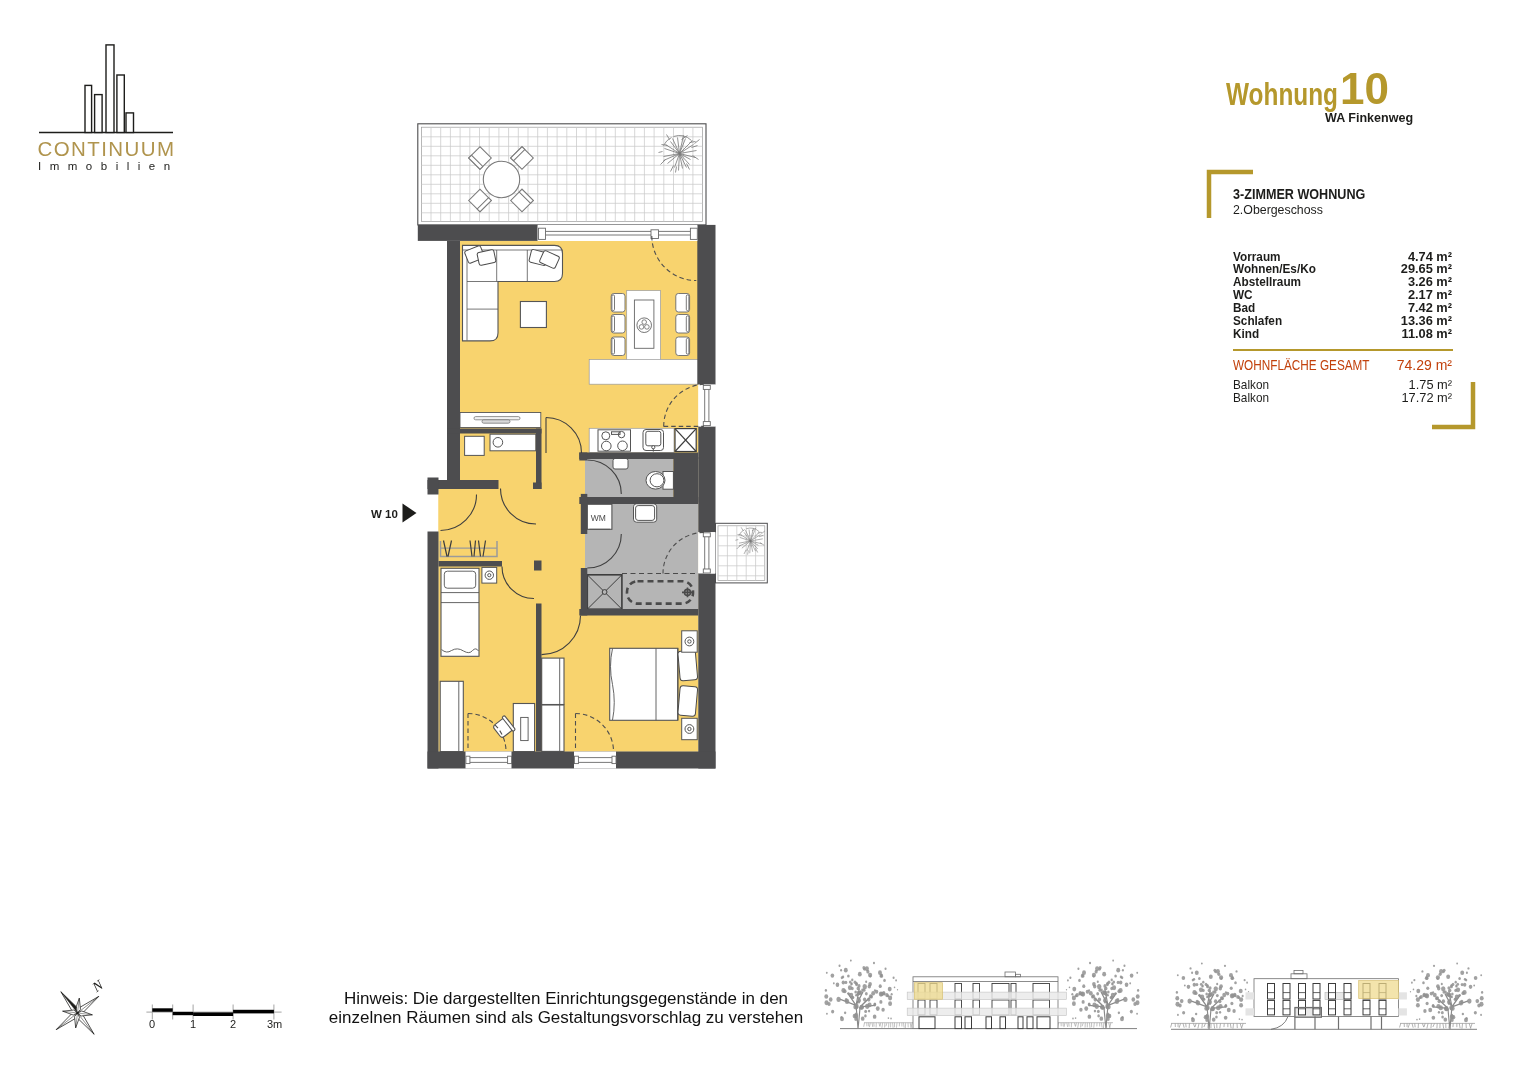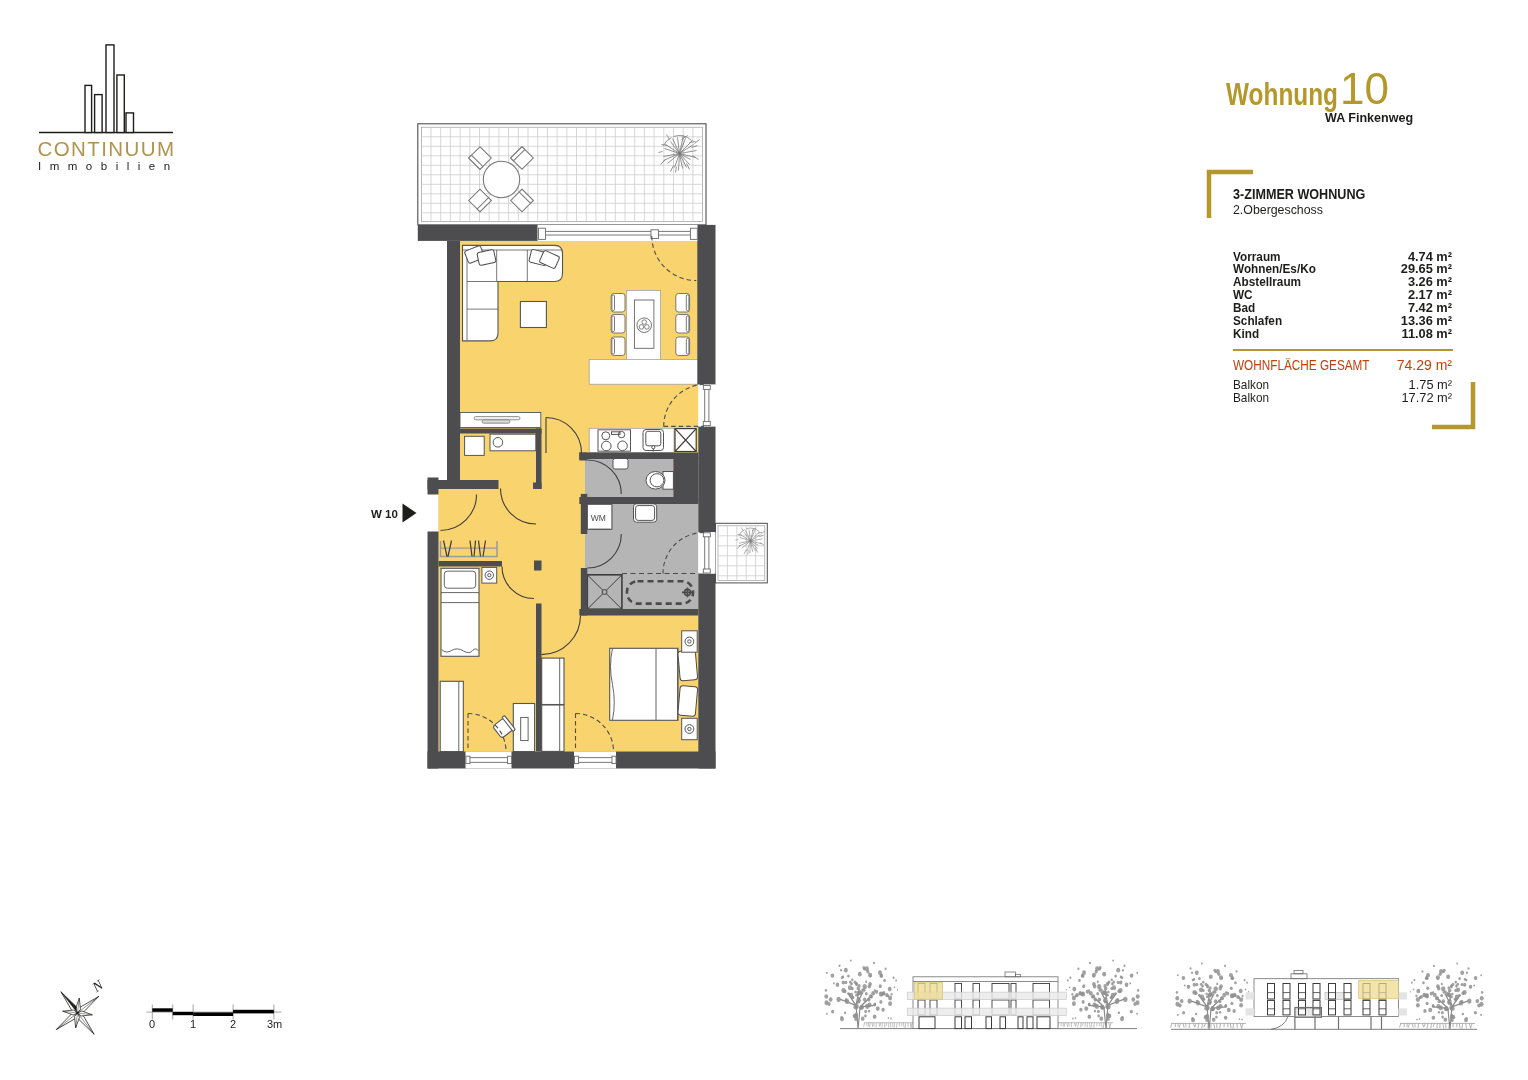--- a/index.html
+++ b/index.html
@@ -23,21 +23,21 @@
     <rect x="116.9" y="75" width="7.4" height="57.5"></rect>
     <rect x="126" y="112.9" width="7.5" height="19.6"></rect>
   </g>
 
   <text x="37.5" y="156" font-size="20.5" letter-spacing="1.4" fill="#b0944d">CONTINUUM</text>
 
   <text x="38" y="170" font-size="11.5" letter-spacing="8.5" fill="#1d1d1b">Immobilien</text>
 </svg>
 
 <div class="abs" style="left:1226px;top:83px;font-size:30.5px;line-height:22px;font-weight:bold;color:#b5982c;white-space:nowrap;transform:scaleX(0.8);transform-origin:0 50%;">Wohnung</div>
-<div class="abs" style="left:1340px;top:72.5px;font-size:44px;line-height:32px;font-weight:normal;color:#b5982c;white-space:nowrap;">10</div>
+<div class="abs" style="left:1340px;top:72.5px;font-size:44px;line-height:32px;font-weight:bold;color:#b5982c;white-space:nowrap;">10</div>
 
 <div class="abs" style="left:1325px;top:110px;font-size:13.5px;font-weight:bold;color:#1d1d1b;white-space:nowrap;transform:scaleX(0.93);transform-origin:0 50%;">WA Finkenweg</div>
 
 <svg class="abs" style="left:1205px;top:168px;" width="60" height="60" viewBox="0 0 60 60">
   <path d="M4,50 L4,4 L48,4" fill="none" stroke="#b5982c" stroke-width="4.5"></path>
 </svg>
 
 <div class="abs" style="left:1233px;top:185px;font-size:15px;font-weight:bold;color:#1d1d1b;white-space:nowrap;transform:scaleX(0.84);transform-origin:0 50%;">3-ZIMMER WOHNUNG</div>
 <div class="abs" style="left:1233px;top:202px;font-size:13px;color:#1d1d1b;white-space:nowrap;transform:scaleX(0.95);transform-origin:0 50%;">2.Obergeschoss</div>
 
@@ -514,20 +514,24 @@
     </g>
     <g fill="#1d1d1b" font-size="11" font-family="Liberation Sans, sans-serif">
       <text x="149" y="1028">0</text>
       <text x="190" y="1028">1</text>
       <text x="230" y="1028">2</text>
       <text x="267" y="1028">3m</text>
     </g>
   </g>
 </svg>
 
+<div class="abs" style="left:320px;top:990px;width:492px;text-align:center;font-size:17px;color:#111;line-height:18.5px;">
+Hinweis: Die dargestellten Einrichtungsgegenstände in den<br>
+einzelnen Räumen sind als Gestaltungsvorschlag zu verstehen
+</div>
 
 <svg class="abs" style="left:820px;top:940px;" width="708" height="120" viewBox="820 940 708 120">
 <defs>
 
   <g id="tree">
     <path d="M0,0 C-0.5,-6 -1,-10 -1.5,-15 M0,0 C0.8,-6 1.2,-10 1.6,-14 M-1.5,-15 L-8,-23 M-1.5,-15 L4,-24 M1.6,-14 L9,-20 M-1.5,-15 L-14,-19 M-1.5,-15 L1,-26 M1.6,-14 L13,-15" stroke="#8a8a8a" stroke-width="0.9" fill="none"></path>
     <g fill="#909090" fill-opacity="0.85">
             <circle cx="-1.8" cy="-23.6" r="1.0"></circle>
             <circle cx="3.6" cy="-6.4" r="1.4"></circle>
             <circle cx="4.7" cy="-24.8" r="1.1"></circle>

